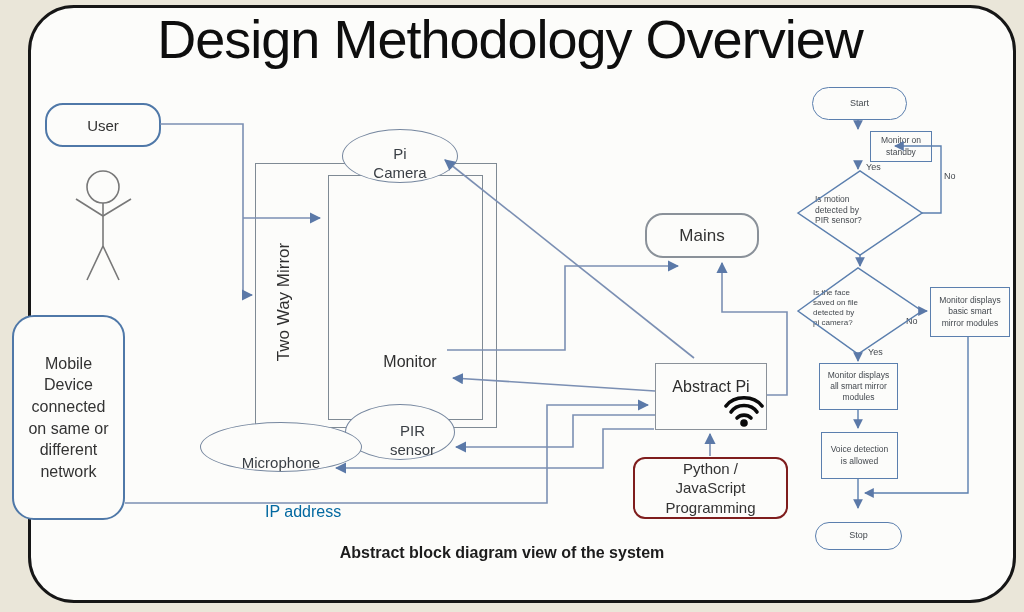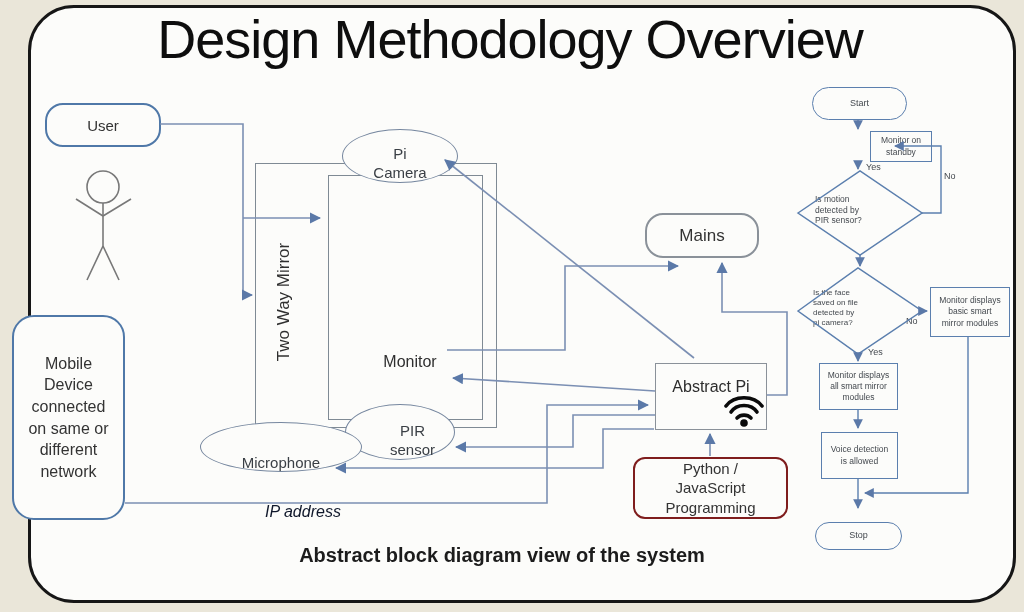--- a/index.html
+++ b/index.html
@@ -18,21 +18,21 @@
   .slide{
     left:28px;top:5px;width:988px;height:598px;
     background:var(--slide);border:3px solid var(--frame);border-radius:46px;
   }
   .title{
     left:60px;top:8px;width:900px;text-align:center;
     font-size:54px;letter-spacing:-1px;color:#0e0e0e;white-space:nowrap;
   }
   .caption{
     left:262px;top:544px;width:480px;text-align:center;
-    font-size:20px;font-weight:bold;color:#1c1c1c;
+    font-size:16px;font-weight:bold;color:#1c1c1c;
   }
   .box{
     display:flex;align-items:center;justify-content:center;text-align:center;
     background:var(--slide);
   }
   .pre{white-space:pre-line;}
   .round10{border-radius:18px;} .round22{border-radius:22px;} .round12{border-radius:12px;}
   .blueb{border:2px solid var(--box_blue);}
   .grayb{border:2px solid var(--box_gray);}
   .thinb{border:1.5px solid #7f8a94;background:transparent;}
@@ -95,21 +95,21 @@
   <span style="font-size:17px;color:#333;">Mains</span>
 </div>
 <div class="abs" style="left:655px;top:363px;width:112px;height:67px;border:1.5px solid var(--box_gray);background:var(--slide);">
   <div style="position:absolute;left:0;top:14px;width:100%;text-align:center;font-size:16px;color:#2c2c2c;">Abstract Pi</div>
 </div>
 <div class="abs box round12" style="left:633px;top:457px;width:155px;height:62px;border:2px solid #7f1d1d;">
   <span class="pre" style="font-size:15px;line-height:1.3;color:#333;">Python /
 JavaScript
 Programming</span>
 </div>
-<div class="abs" style="left:265px;top:503px;width:110px;font-size:16px;color:#0f172a;font-style:italic;">IP address</div>
+<div class="abs" style="left:265px;top:503px;width:110px;font-size:16px;color:#0369a1;">IP address</div>
 
 <div class="abs fcbox" style="left:812px;top:87px;width:95px;height:33px;border-radius:17px;font-size:9px;">
   <span>Start</span>
 </div>
 <div class="abs fcbox" style="left:870px;top:131px;width:62px;height:31px;">
   <span class="pre">Monitor on
 standby</span>
 </div>
 <div class="dtext pre" style="left:815px;top:194px;width:90px;">Is motion
 detected by

